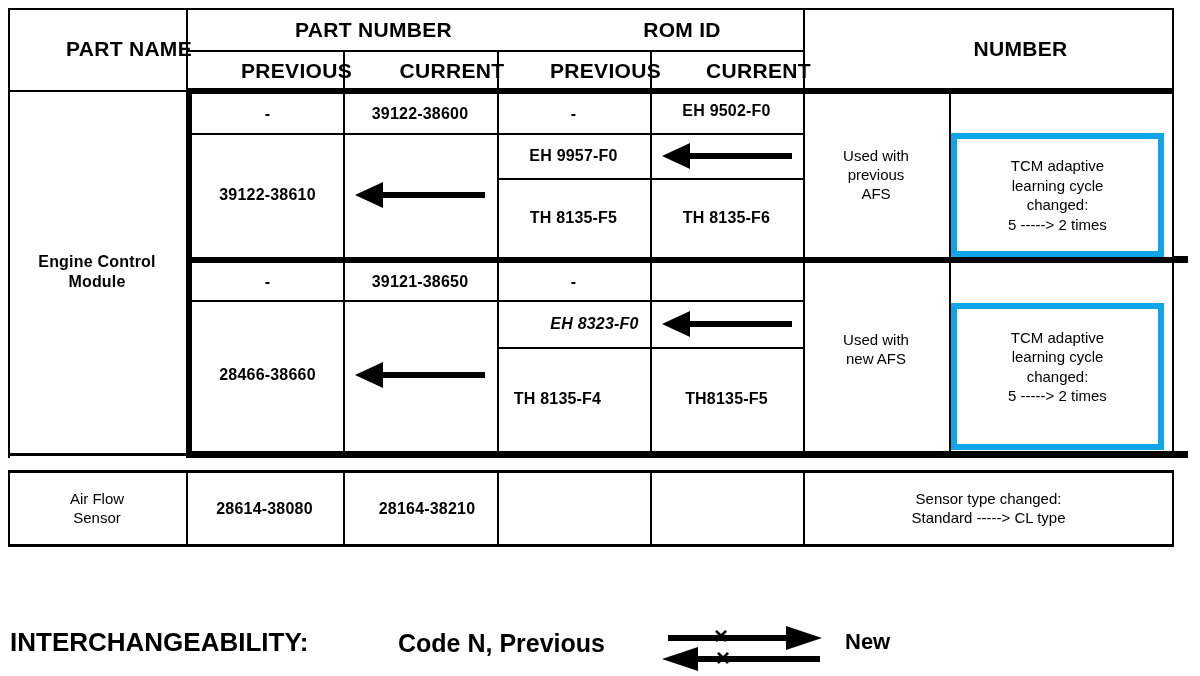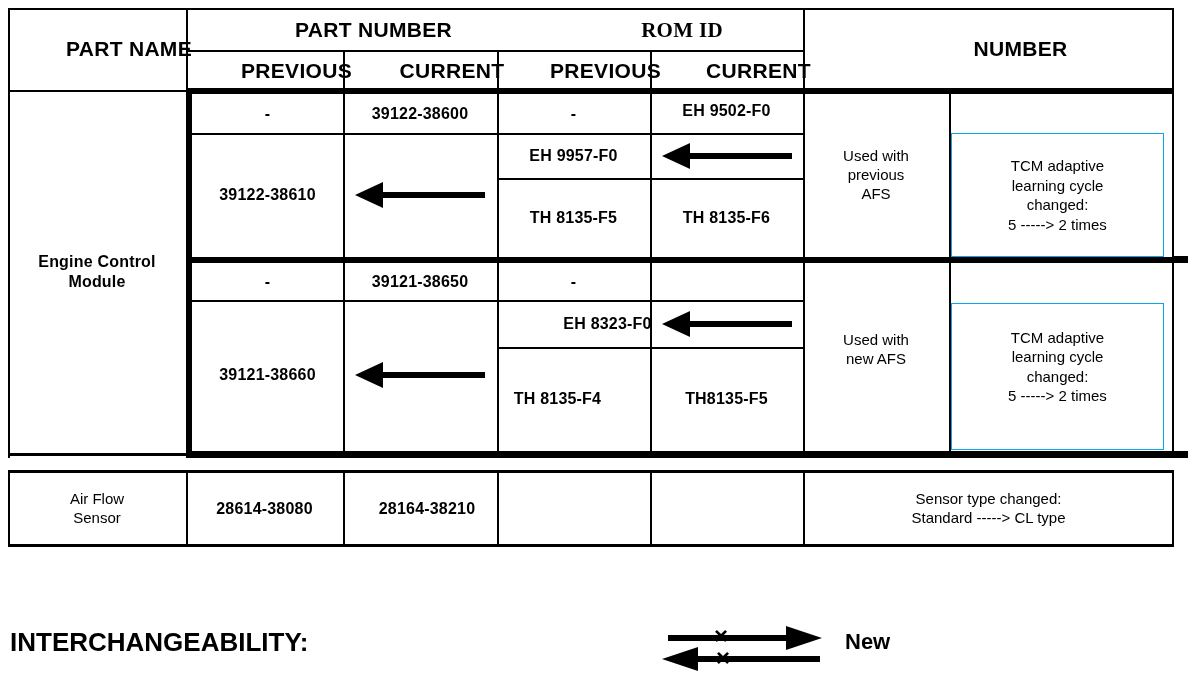--- a/index.html
+++ b/index.html
@@ -4,21 +4,21 @@
 <style>
   html,body{margin:0;padding:0;background:#fff;}
   .page{position:relative;width:1200px;height:676px;background:#ffffff;overflow:hidden;
         font-family:"Liberation Sans",sans-serif;color:#000;}
   .ln{position:absolute;background:#000;}
   .cell{position:absolute;display:flex;align-items:center;justify-content:center;
         text-align:center;white-space:pre-line;box-sizing:border-box;line-height:1.25;}
   .hdr{font-weight:bold;font-size:21px;letter-spacing:0.3px;margin-left:32px;}
   .data{font-weight:bold;font-size:16px;letter-spacing:0.2px;}
   .remark{font-size:15px;font-weight:400;}
-  .tcm-box{position:absolute;border:1px solid #0ea5e9;box-sizing:border-box;display:flex;
+  .tcm-box{position:absolute;border:6px solid #0ea5e9;box-sizing:border-box;display:flex;
         align-items:center;justify-content:center;text-align:center;white-space:pre-line;
         font-size:15px;line-height:1.3;}
   .arrow-left{display:flex;align-items:center;width:130px;}
   .arrow-left .tri{width:0;height:0;border-top:13px solid transparent;
         border-bottom:13px solid transparent;border-right:28px solid #000;}
   .arrow-left .shaft{flex:1;height:6px;background:#000;}
   .legend-text{position:absolute;font-weight:bold;white-space:nowrap;}
   .lx{position:absolute;font-weight:900;font-size:24px;line-height:1;}
 </style>
 </head>
@@ -44,21 +44,21 @@
   <div class="ln" style="left:343px;top:50px;width:2px;height:401px;"></div>
   <div class="ln" style="left:497px;top:50px;width:2px;height:401px;"></div>
   <div class="ln" style="left:650px;top:50px;width:2px;height:401px;"></div>
   <div class="ln" style="left:803px;top:8px;width:2px;height:443px;"></div>
   <div class="ln" style="left:949px;top:94px;width:2px;height:357px;"></div>
   <div class="ln" style="left:1174px;top:256px;width:14px;height:7px;"></div>
   <div class="ln" style="left:1174px;top:451px;width:14px;height:7px;"></div>
 
   <div class="cell hdr" style="left:8px;top:8px;width:178px;height:82px;">PART NAME</div>
   <div class="cell hdr" style="left:186px;top:8px;width:311px;height:44px;">PART NUMBER</div>
-  <div class="cell hdr" style="left:497px;top:8px;width:306px;height:44px;font-family:Liberation Serif, serif;">ROM ID</div>
+  <div class="cell hdr" style="left:497px;top:8px;width:306px;height:44px;">ROM ID</div>
   <div class="cell hdr" style="left:803px;top:8px;width:371px;height:82px;">NUMBER</div>
   <div class="cell hdr" style="left:186px;top:52px;width:157px;height:38px;">PREVIOUS</div>
   <div class="cell hdr" style="left:343px;top:52px;width:154px;height:38px;">CURRENT</div>
   <div class="cell hdr" style="left:497px;top:52px;width:153px;height:38px;">PREVIOUS</div>
   <div class="cell hdr" style="left:650px;top:52px;width:153px;height:38px;">CURRENT</div>
 
   <div class="cell data" style="left:8px;top:94px;width:178px;height:356px;">Engine Control
 Module</div>
 
   <div class="cell data" style="left:192px;top:94px;width:151px;height:39px;">-</div>
@@ -82,25 +82,25 @@
 AFS</div>
   <div class="tcm-box remark" style="left:951px;top:133px;width:213px;height:124px;">TCM adaptive
 learning cycle
 changed:
 5 -----&gt; 2 times</div>
 
   <div class="cell data" style="left:192px;top:263px;width:151px;height:37px;">-</div>
   <div class="cell data" style="left:343px;top:263px;width:154px;height:37px;text-align:center;">39121-38650</div>
   <div class="cell data" style="left:497px;top:263px;width:153px;height:37px;">-</div>
 
-  <div class="cell data" style="left:192px;top:300px;width:151px;height:150px;">39121-38660</div>
+  <div class="cell data" style="left:192px;top:300px;width:151px;height:150px;">28466-38660</div>
   <div class="cell" style="left:343px;top:300px;width:154px;height:150px;">
     <div class="arrow-left"><span class="tri"></span><span class="shaft"></span></div>
   </div>
-  <div class="cell data" style="left:518px;top:300px;width:179px;height:47px;">EH 8323-F0</div>
+  <div class="cell data" style="left:505px;top:300px;width:179px;height:47px;font-style:italic;">EH 8323-F0</div>
   <div class="cell" style="left:650px;top:300px;width:153px;height:47px;">
     <div class="arrow-left"><span class="tri"></span><span class="shaft"></span></div>
   </div>
   <div class="cell data" style="left:497px;top:347px;width:121px;height:103px;">TH 8135-F4</div>
   <div class="cell data" style="left:650px;top:347px;width:153px;height:103px;">TH8135-F5</div>
 
   <div class="cell remark" style="left:803px;top:263px;width:146px;height:187px;padding-bottom:14px;">Used with
 new AFS</div>
   <div class="tcm-box remark" style="left:951px;top:303px;width:213px;height:147px;padding-bottom:20px;">TCM adaptive
 learning cycle
@@ -120,20 +120,21 @@
   <div class="cell remark" style="left:8px;top:470px;width:178px;height:77px;">Air Flow
 Sensor</div>
   <div class="cell data" style="left:186px;top:470px;width:157px;height:77px;">28614-38080</div>
   <div class="cell data" style="left:343px;top:470px;width:154px;height:77px;padding-left:14px;">28164-38210</div>
   <div class="cell data" style="left:497px;top:470px;width:153px;height:77px;"></div>
   <div class="cell data" style="left:650px;top:470px;width:153px;height:77px;"></div>
   <div class="cell remark" style="left:803px;top:470px;width:371px;height:77px;">Sensor type changed:
 Standard -----&gt; CL type</div>
 
   <div class="legend-text" style="left:10px;top:627px;font-size:26px;">INTERCHANGEABILITY:</div>
+  <div class="legend-text" style="left:398px;top:629px;font-size:25px;">Code N, Previous</div>
 
   <div style="position:absolute;left:662px;top:622px;width:160px;height:48px;">
     <div class="ln" style="left:6px;top:13px;width:118px;height:6px;"></div>
     <div style="position:absolute;left:124px;top:4px;width:0;height:0;border-top:12px solid transparent;border-bottom:12px solid transparent;border-left:36px solid #000;"></div>
     <div class="lx" style="left:52px;top:2px;">×</div>
     <div style="position:absolute;left:0;top:25px;width:0;height:0;border-top:12px solid transparent;border-bottom:12px solid transparent;border-right:36px solid #000;"></div>
     <div class="ln" style="left:36px;top:34px;width:122px;height:6px;"></div>
     <div class="lx" style="left:54px;top:24px;">×</div>
   </div>
 

